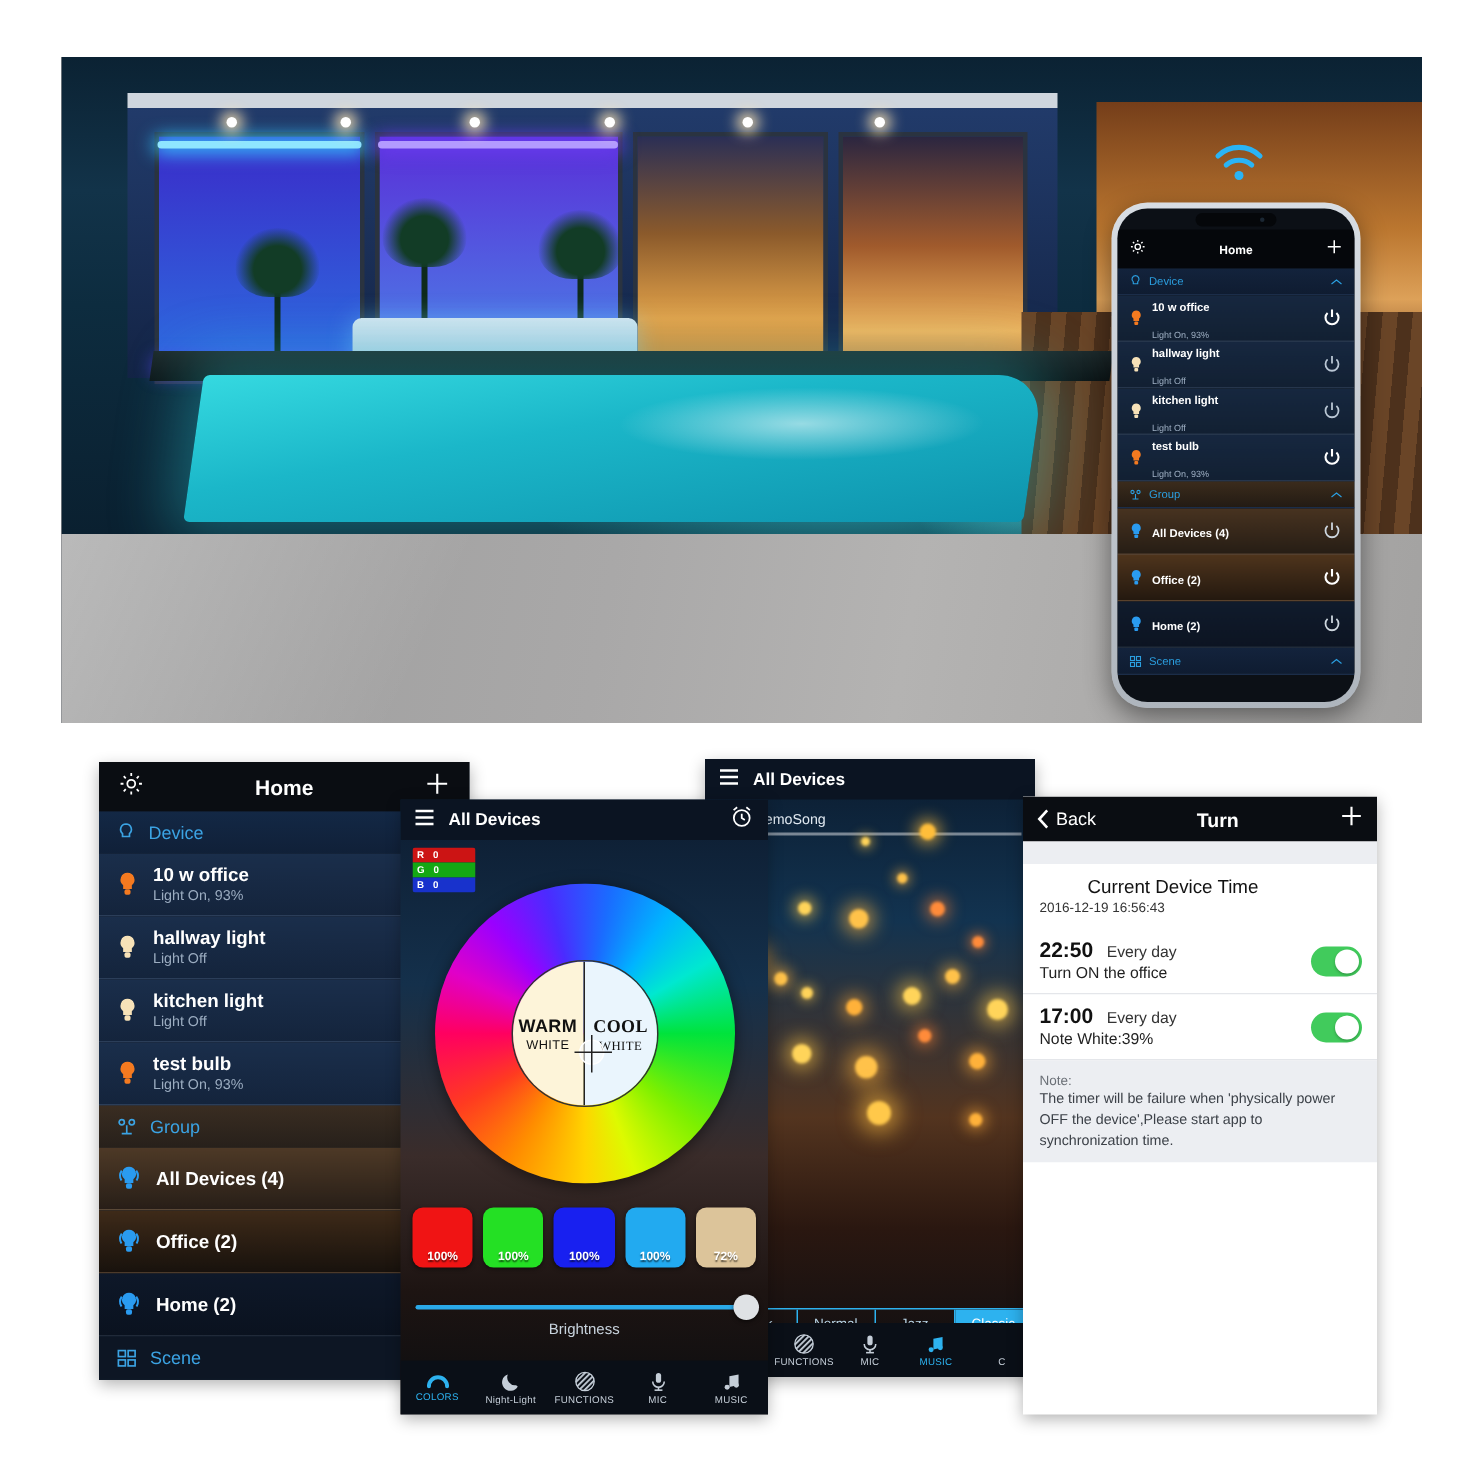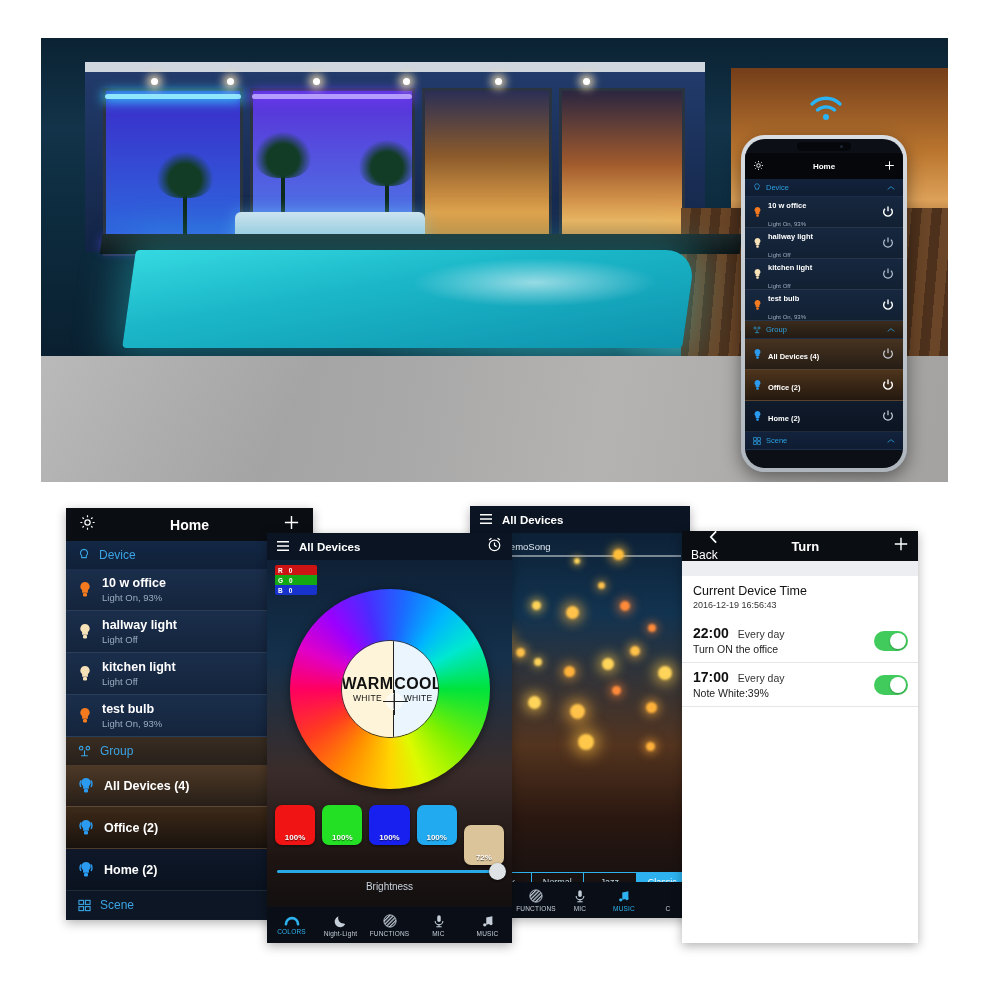--- a/index.html
+++ b/index.html
@@ -216,22 +216,22 @@
   }
   .wheel-in{
     position:absolute; left:50%; top:50%; transform:translate(-50%,-50%);
     width:98px; height:98px; border-radius:50%; overflow:hidden;
     border:1px solid #333; display:flex;
   }
   .ww{ flex:1; background:#fdf4d9; display:flex; flex-direction:column;
        align-items:center; justify-content:center; color:#111; }
   .cw{ flex:1; background:#eaf5fd; display:flex; flex-direction:column;
        align-items:center; justify-content:center; color:#111;
-       border-left:1px solid #222; }
-  .ww .l1,.cw .l1{ font-size:16px; font-weight:bold; letter-spacing:.3px; }
+       border-left:1px solid #222;font-family:Liberation Serif, serif; }
+  .ww .l1,.cw .l1{ font-size:12px; font-weight:bold; letter-spacing:.3px; }
   .ww .l2,.cw .l2{ font-size:8.5px; letter-spacing:.3px; }
   .cursor{
     position:absolute; left:96px; top:104px; width:17px; height:17px;
     border-radius:50%; background:rgba(255,255,255,.55); border:1px solid #fff;
   }
   .cursor:before,.cursor:after{
     content:""; position:absolute; background:#222;
   }
   .cursor:before{ left:50%; top:-4px; width:1px; height:25px; margin-left:-.5px; }
   .cursor:after{ top:50%; left:-4px; height:1px; width:25px; margin-top:-.5px; }
@@ -274,25 +274,25 @@
   .eqrow{ position:absolute; left:8px; right:0; top:366px; height:20px;
           display:flex; border:1px solid #2db2ef; border-radius:4px; overflow:hidden; }
   .eq{ flex:1; display:flex; align-items:center; justify-content:center;
        color:#b9d6e8; font-size:9px; border-right:1px solid #2db2ef; }
   .eq.on{ background:#2db2ef; color:#fff; }
 
   
   .shotD{ left:682px; top:531px; width:236px; height:412px; background:#fff; z-index:4; }
   .d-top{ height:30px; background:#0a0d12; color:#fff; display:flex;
           align-items:center; justify-content:space-between; padding:0 9px; }
-  .d-back{ display:flex; align-items:flex-end; gap:4px; font-size:12px;flex-direction:column; }
+  .d-back{ display:flex; align-items:center; gap:4px; font-size:12px; }
   .d-title{ font-size:13px; font-weight:bold; }
   .d-gray{ background:#eceef2; height:15px; }
   .d-card{ background:#fff; padding:8px 11px 9px; }
-  .d-card h4{ font-size:12.5px; font-weight:normal; color:#111; }
+  .d-card h4{ font-size:12.5px; font-weight:normal; color:#111;margin-left:32px; }
   .d-card .dt{ font-size:9px; color:#333; margin-top:2px; }
   .d-listhd{ background:#eceef2; padding:9px 11px; display:flex;
              justify-content:space-between; align-items:center; }
   .d-listhd .l{ font-size:11.5px; color:#555; }
   .d-listhd .r{ font-size:11.5px; color:#1f7fe0; }
   .d-item{ background:#fff; padding:6px 11px 7px; position:relative;
            border-bottom:1px solid #e4e6ea; }
   .d-item .l1{ display:flex; align-items:baseline; gap:9px; }
   .d-item .tm{ font-size:14px; font-weight:bold; color:#111; }
   .d-item .rp{ font-size:10.5px; color:#333; }
@@ -814,21 +814,21 @@
         </div>
       <div class="sw" style="background:#24e024;">
           <span>100%</span>
         </div>
       <div class="sw" style="background:#1820f0;">
           <span>100%</span>
         </div>
       <div class="sw" style="background:#22aaf0;">
           <span>100%</span>
         </div>
-      <div class="sw" style="background:#dcc49a;margin-top:20px;">
+      <div class="sw" style="background:#dcc49a;">
           <span>72%</span>
         </div>
     </div>
 
     <div class="brightbar"></div>
     <div class="brightknob"></div>
     <div class="brightlbl">Brightness</div>
 
     <div class="tabbar">
       <div class="tab on">
@@ -893,33 +893,37 @@
     <div class="d-gray"></div>
 
     <div class="d-card">
       <h4>Current Device Time</h4>
       <div class="dt">2016-12-19 16:56:43</div>
     </div>
 
 
     <div class="d-item">
       <div class="l1">
-        <span class="tm">22:00</span>
+        <span class="tm">22:50</span>
         <span class="rp">Every day</span>
       </div>
       <div class="l2">Turn ON the office</div>
       <div class="d-tog"></div>
     </div>
 
 
     <div class="d-item">
       <div class="l1">
         <span class="tm">17:00</span>
         <span class="rp">Every day</span>
       </div>
       <div class="l2">Note White:39%</div>
       <div class="d-tog"></div>
     </div>
 
+    <div class="d-note">
+      <div class="nt">Note:</div>
+      <div class="tx">The timer will be failure when 'physically power OFF the device',Please start app to synchronization time.</div>
+    </div>
     <div class="d-fill"></div>
   </div>
 
 </div>
 
 </body></html>

